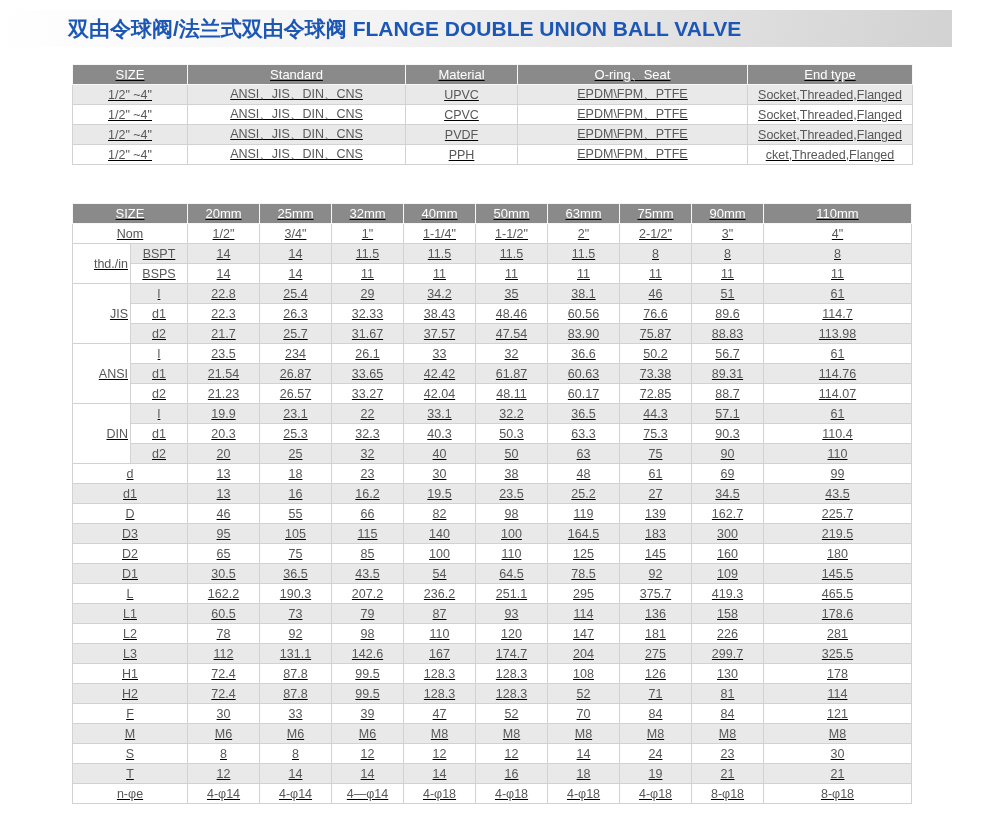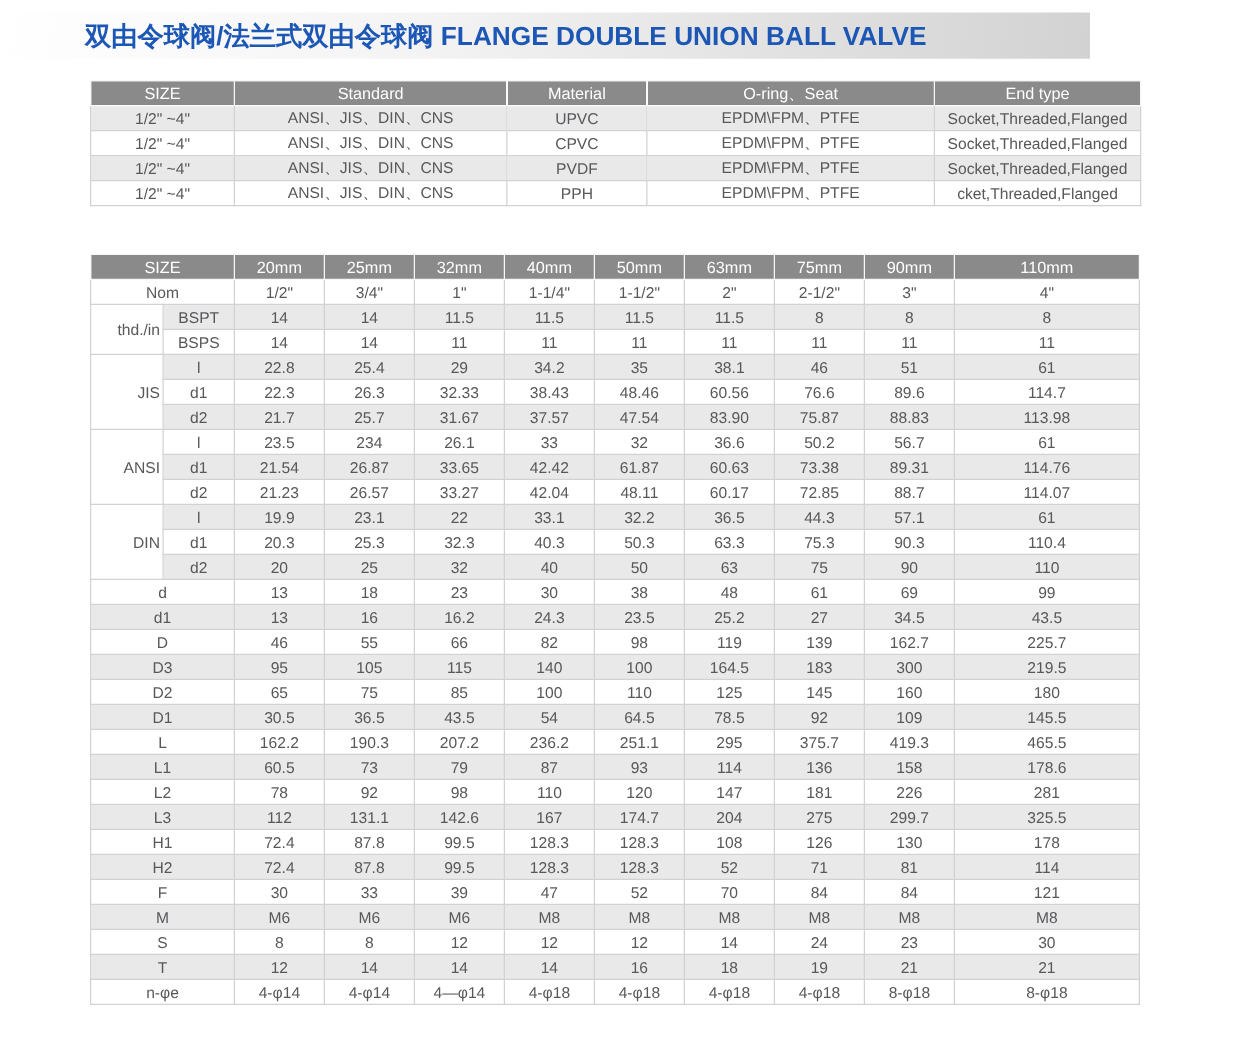--- a/index.html
+++ b/index.html
@@ -5,34 +5,35 @@
   html,body{margin:0;padding:0;}
   body{
     width:1000px;height:837px;
     background:#ffffff;
     font-family:"Liberation Sans","DejaVu Sans",sans-serif;
     overflow:hidden;
   }
   .title-bar{
     margin-top:10px;
     height:37px;
-    width:872px;
+    width:952px;
     background:linear-gradient(100deg,#ffffff 0%,#f3f3f3 40%,#d2d2d2 100%);
     display:flex;align-items:center;
   }
   .page-title{
     margin:0 0 0 68px;
     font-size:21px;
     font-weight:bold;
     color:var(--title-blue,#1d57b5);
     white-space:nowrap;
   }
   table{
     border-collapse:collapse;
     table-layout:fixed;
+    text-decoration:underline;
   }
   td{
     border:1px solid #d2d2d2;
     font-size:12.5px;
     color:#58585b;
     text-align:center;
     vertical-align:middle;
     height:19px;
     padding:0 2px;
     overflow:hidden;
@@ -294,21 +295,21 @@
           <td>48</td>
           <td>61</td>
           <td>69</td>
           <td>99</td>
         </tr>
         <tr class="gray">
           <td colspan="2">d1</td>
           <td>13</td>
           <td>16</td>
           <td>16.2</td>
-          <td>24.3</td>
+          <td>19.5</td>
           <td>23.5</td>
           <td>25.2</td>
           <td>27</td>
           <td>34.5</td>
           <td>43.5</td>
         </tr>
         <tr>
           <td colspan="2">D</td>
           <td>46</td>
           <td>55</td>

